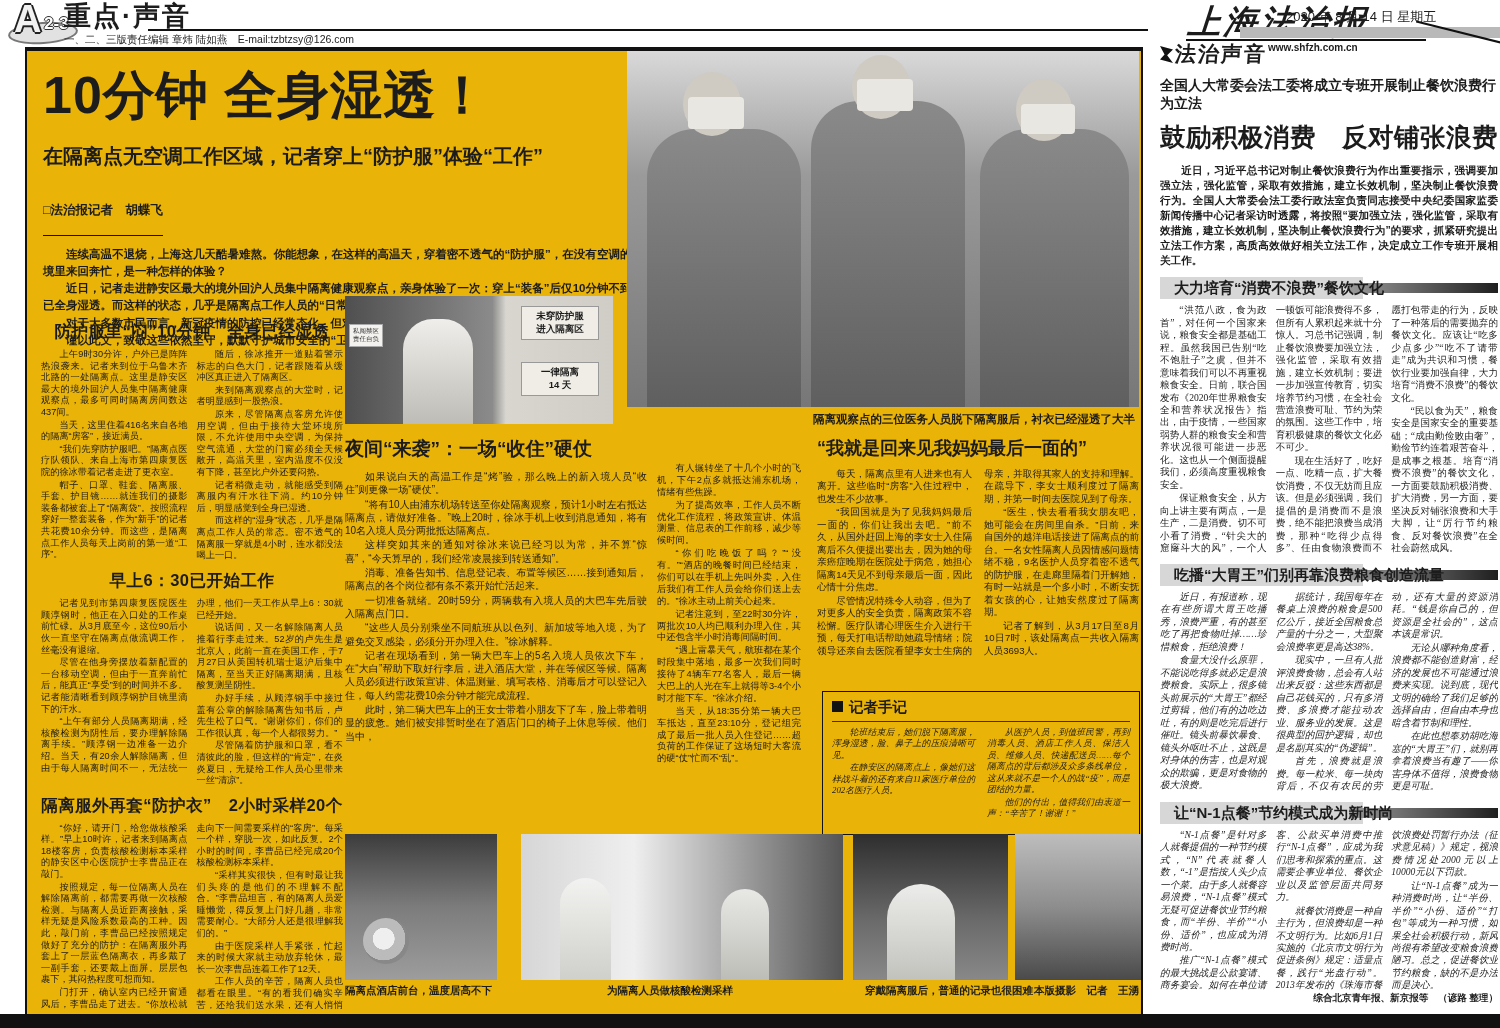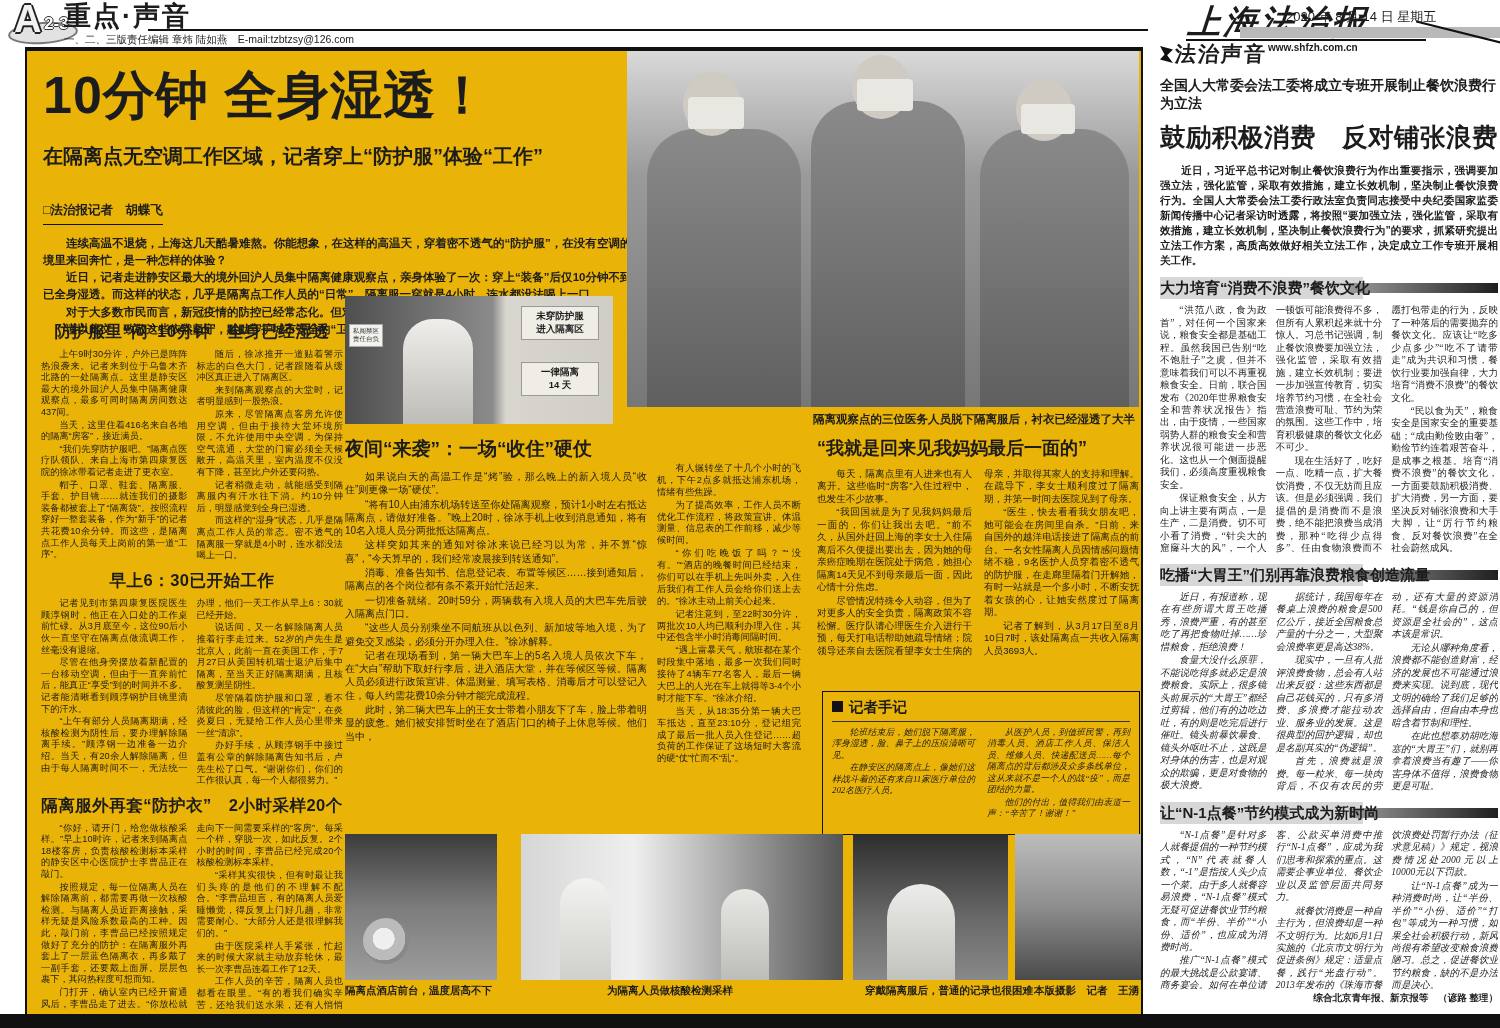--- a/index.html
+++ b/index.html
@@ -25,21 +25,21 @@
   #brand-url{left:1268px;top:42px;font-size:10px;font-weight:bold;}
   #date-line{left:1286px;top:8px;font-size:13px;}
   #date-bar{left:1240px;top:27px;width:260px;height:11px;background:#b9b9b9;}
   #diag{left:1415px;top:32px;width:95px;height:1.5px;background:#111;transform:rotate(14deg);}
   
   #artbox{left:25px;top:47px;width:1114px;height:965px;border:2px solid #111;border-top:4px solid #111;background:#eab308;}
   #headline{left:16px;top:10px;width:600px;}
   #headline h1{margin:0;font-size:52px;font-weight:bold;letter-spacing:1px;}
   #subhead{margin-top:12px;font-size:20px;font-weight:bold;}
   #byline{display:inline-block;margin-top:14px;font-size:12.5px;font-weight:bold;
-      border-bottom:1.5px solid #111;padding-bottom:5px;}
+      border-bottom:1.5px solid #111;padding-bottom:16px;}
   #lead{margin-top:10px;font-size:11.5px;font-weight:bold;line-height:1.45;}
   
   .ph{background:linear-gradient(180deg,#cfcfcf,#8f8f8f 40%,#6d6d6d);overflow:hidden;}
   #ph-main{left:600px;top:0px;width:512px;height:356px;background:linear-gradient(180deg,#d9d9d9,#9a9a9a 35%,#777);}
   .fig{position:absolute;bottom:0;height:78%;background:linear-gradient(180deg,#8a8a8a,#5f5f5f);border-radius:48px 48px 0 0;}
   .head{position:absolute;border-radius:50%;background:#cfcac2;}
   .mask{position:absolute;background:#e9e7e2;border-radius:4px;}
   #cap-main{left:600px;top:361px;width:508px;font-size:11.5px;font-weight:bold;text-align:right;}
   #ph-door{left:318px;top:245px;width:268px;height:128px;background:linear-gradient(90deg,#4f4f4f,#8b8b8b 55%,#d8d6cf 60%,#cfcdc6);}
   .sign{position:absolute;background:#efede6;border:1px solid #999;text-align:center;
@@ -75,21 +75,21 @@
   #v-label{font-size:21px;font-weight:900;font-family:"Liberation Serif","DejaVu Serif",serif;
       letter-spacing:2px;transform:skewX(-4deg);display:inline-block;}
   .brush{display:inline-block;width:13px;height:17px;background:#111;
       clip-path:polygon(0 0,100% 20%,55% 55%,100% 100%,0 80%,35% 50%);margin-right:2px;vertical-align:-2px;}
   #v-kicker{margin-top:9px;font-size:14px;font-weight:bold;letter-spacing:0;}
   #v-head{margin-top:7px;font-size:25.5px;font-weight:bold;letter-spacing:0.5px;}
   #v-lead{margin-top:8px;font-size:10.6px;font-weight:bold;line-height:1.42;}
   .vbar{position:relative;height:22px;margin:9px 0 5px;}
   .vbar .bg1{position:absolute;left:0;top:0;bottom:0;width:60%;background:#d7d7d7;}
   .vbar .bg2{position:absolute;left:56%;right:0;top:6px;height:10px;background:linear-gradient(90deg,#9a9a9a,#1f1f1f);}
-  .vbar .t{position:relative;font-weight:bold;font-size:15px;line-height:22px;white-space:nowrap;}
+  .vbar .t{position:relative;font-weight:bold;font-size:15px;line-height:22px;padding-left:14px;white-space:nowrap;}
   .threecol{column-count:3;column-gap:9px;font-size:9.6px;line-height:1.3;
       font-family:"Liberation Serif","DejaVu Serif",serif;}
   .ital{font-style:italic;}
   #v-credit{font-size:9.6px;font-weight:bold;text-align:right;font-family:"Liberation Serif","DejaVu Serif",serif;}
   
   #footer-bar{left:0;top:1014px;width:1500px;height:14px;background:#111;}
 </style>
 </head>
 <body>
 
@@ -149,22 +149,22 @@
           <p class="para">原来，尽管隔离点客房允许使用空调，但由于接待大堂环境所限，不允许使用中央空调，为保持空气流通，大堂的门窗必须全天候敞开，高温天里，室内温度不仅没有下降，甚至比户外还要闷热。</p>
           <p class="para">记者稍微走动，就能感受到隔离服内有汗水往下淌。约10分钟后，明显感觉到全身已湿透。</p>
           <p class="para">而这样的“湿身”状态，几乎是隔离点工作人员的常态。密不透气的隔离服一穿就是4小时，连水都没法喝上一口。</p>
         </div>
       <div class="sec-h">早上6：30已开始工作</div>
       <div class="twocol j">
           <p class="para">记者见到市第四康复医院医生顾淳钢时，他正在入口处的工作桌前忙碌。从3月底至今，这位90后小伙一直坚守在隔离点做流调工作，丝毫没有退缩。</p>
           <p class="para">尽管在他身旁摆放着新配置的一台移动空调，但由于一直奔前忙后，能真正“享受”到的时间并不多。记者能清晰看到顾淳钢护目镜里滴下的汗水。</p>
           <p class="para">“上午有部分人员隔离期满，经核酸检测为阴性后，要办理解除隔离手续。”顾淳钢一边准备一边介绍。当天，有20余人解除隔离，但由于每人隔离时间不一，无法统一办理，他们一天工作从早上6：30就已经开始。</p>
           <p class="para">说话间，又一名解除隔离人员推着行李走过来。52岁的卢先生是北京人，此前一直在美国工作，于7月27日从美国转机瑞士返沪后集中隔离，至当天正好隔离期满，且核酸复测呈阴性。</p>
+          <p class="para">办好手续，从顾淳钢手中接过盖有公章的解除隔离告知书后，卢先生松了口气。“谢谢你们，你们的工作很认真，每一个人都很努力。”</p>
           <p class="para">尽管隔着防护服和口罩，看不清彼此的脸，但这样的“肯定”，在炎炎夏日，无疑给工作人员心里带来一丝“清凉”。</p>
-          <p class="para">办好手续，从顾淳钢手中接过盖有公章的解除隔离告知书后，卢先生松了口气。“谢谢你们，你们的工作很认真，每一个人都很努力。”</p>
         </div>
       <div class="sec-h">隔离服外再套“防护衣”　2小时采样20个</div>
       <div class="twocol j">
           <p class="para">“你好，请开门，给您做核酸采样。”早上10时许，记者来到隔离点18楼客房，负责核酸检测标本采样的静安区中心医院护士李曹品正在敲门。</p>
           <p class="para">按照规定，每一位隔离人员在解除隔离前，都需要再做一次核酸检测。与隔离人员近距离接触，采样无疑是风险系数最高的工种。因此，敲门前，李曹品已经按照规定做好了充分的防护：在隔离服外再套上了一层蓝色隔离衣，再多戴了一副手套，还要戴上面屏。层层包裹下，其闷热程度可想而知。</p>
           <p class="para">门打开，确认室内已经开窗通风后，李曹品走了进去。“你放松就好，不要紧张，我会尽量温柔的。”在隔离人员配合下，整个采样过程前后不过1-2分钟。</p>
           <p class="para">出了房门，李曹品仔细换下“装备”，又重新穿上另一套新“装备”，走向下一间需要采样的“客房”。每采一个样，穿脱一次，如此反复。2个小时的时间，李曹品已经完成20个核酸检测标本采样。</p>
           <p class="para">“采样其实很快，但有时最让我们头疼的是他们的不理解不配合。”李曹品坦言，有的隔离人员爱睡懒觉，得反复上门好几趟，非常需要耐心。“大部分人还是很理解我们的。”</p>
           <p class="para">由于医院采样人手紧张，忙起来的时候大家就主动放弃轮休，最长一次李曹品连着工作了12天。</p>
           <p class="para">工作人员的辛苦，隔离人员也都看在眼里。“有的看我们确实辛苦，还给我们送水果，还有人悄悄给我们递过纸条，上面写：你们辛苦了！”说起这些，李曹品便觉得，辛苦工作很值得。</p>

